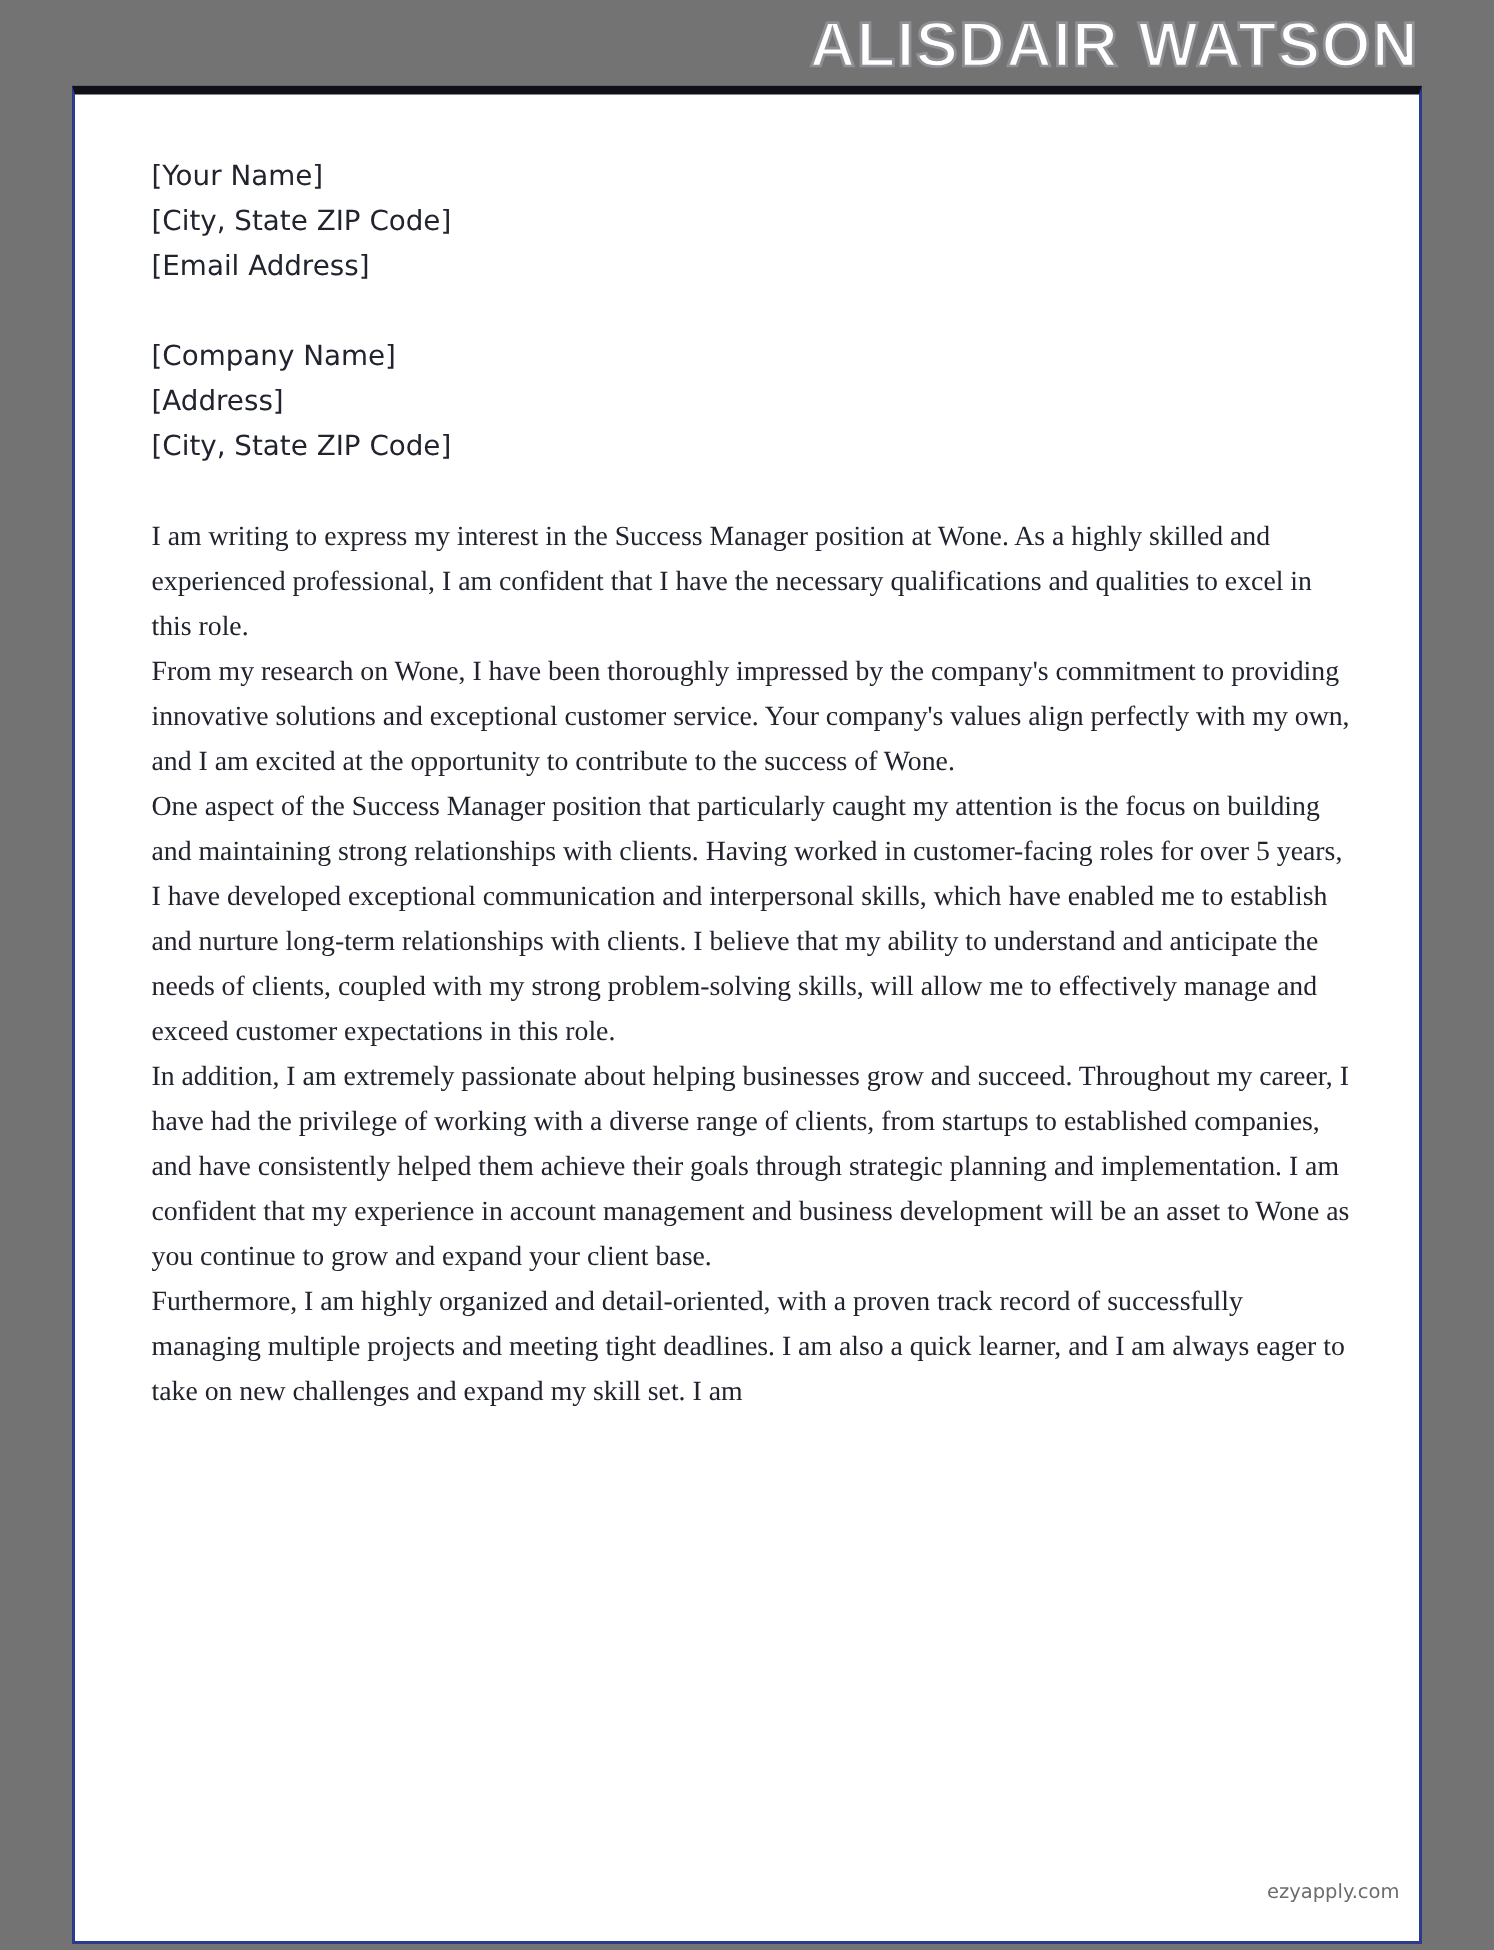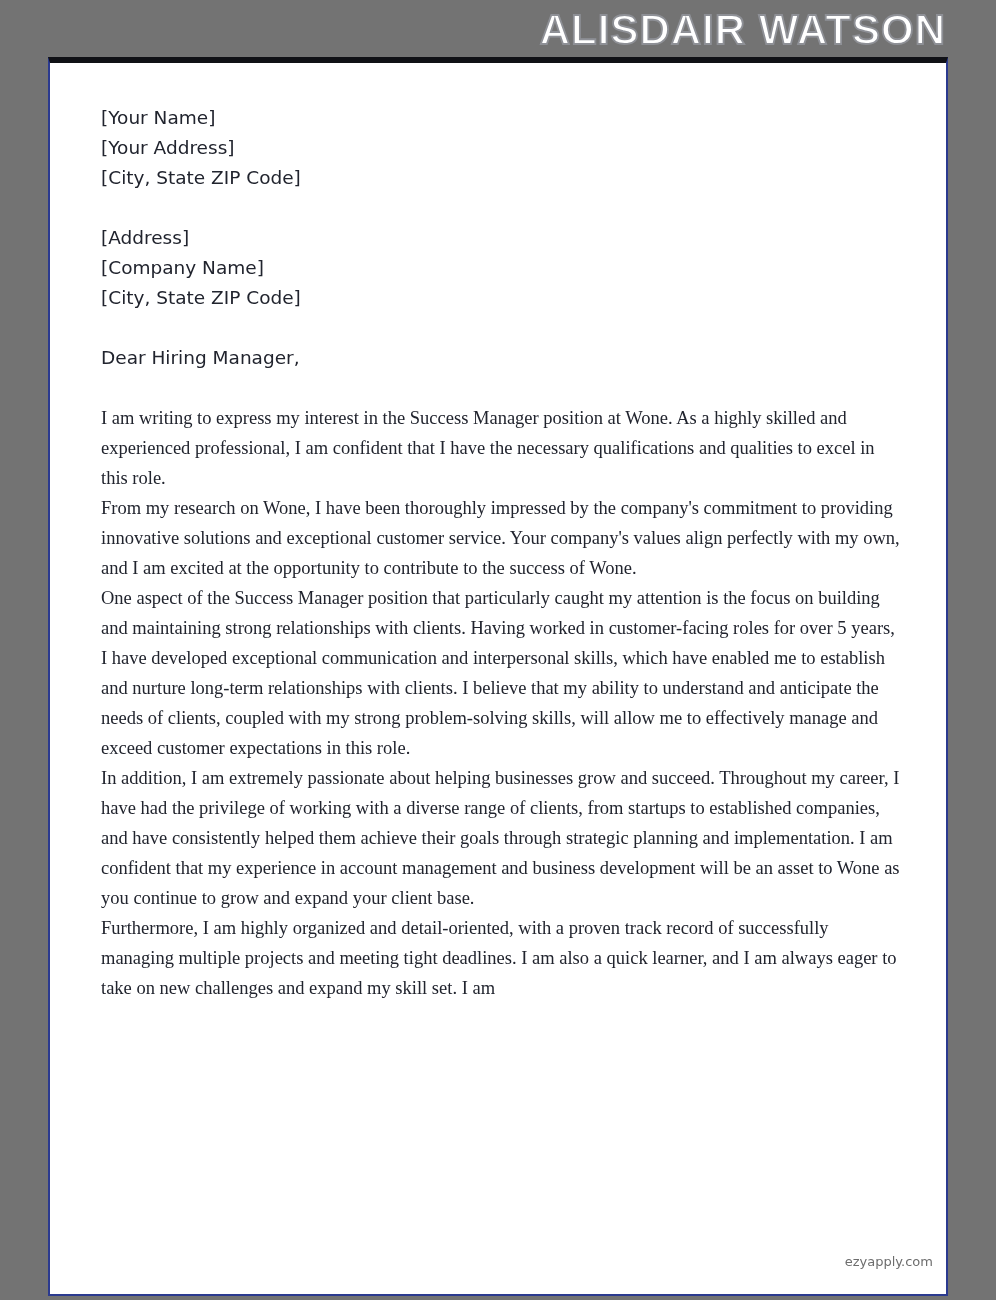--- a/index.html
+++ b/index.html
@@ -63,33 +63,30 @@
 
 <div class="canvas">
 
   <div class="header-name">ALISDAIR WATSON</div>
 
   <div class="page">
     <div class="letter">
 
       <div class="block">
         <p>[Your Name]</p>
-        <p>[Your Address]</p>
+        <p>[City, State ZIP Code]</p>
+        <p>[Email Address]</p>
+      </div>
+
+      <div class="block">
+        <p>[Company Name]</p>
+        <p>[Address]</p>
         <p>[City, State ZIP Code]</p>
       </div>
 
-      <div class="block">
-        <p>[Address]</p>
-        <p>[Company Name]</p>
-        <p>[City, State ZIP Code]</p>
-      </div>
-
-      <div class="block">
-        <p>Dear Hiring Manager,</p>
-      </div>
 
       <p class="para">I am writing to express my interest in the Success Manager position at Wone. As a highly skilled and experienced professional, I am confident that I have the necessary qualifications and qualities to excel in this role.</p>
       <p class="para">From my research on Wone, I have been thoroughly impressed by the company's commitment to providing innovative solutions and exceptional customer service. Your company's values align perfectly with my own, and I am excited at the opportunity to contribute to the success of Wone.</p>
       <p class="para">One aspect of the Success Manager position that particularly caught my attention is the focus on building and maintaining strong relationships with clients. Having worked in customer-facing roles for over 5 years, I have developed exceptional communication and interpersonal skills, which have enabled me to establish and nurture long-term relationships with clients. I believe that my ability to understand and anticipate the needs of clients, coupled with my strong problem-solving skills, will allow me to effectively manage and exceed customer expectations in this role.</p>
       <p class="para">In addition, I am extremely passionate about helping businesses grow and succeed. Throughout my career, I have had the privilege of working with a diverse range of clients, from startups to established companies, and have consistently helped them achieve their goals through strategic planning and implementation. I am confident that my experience in account management and business development will be an asset to Wone as you continue to grow and expand your client base.</p>
       <p class="para">Furthermore, I am highly organized and detail-oriented, with a proven track record of successfully managing multiple projects and meeting tight deadlines. I am also a quick learner, and I am always eager to take on new challenges and expand my skill set. I am</p>
 
     </div>
 
     <div class="watermark">ezyapply.com</div>

